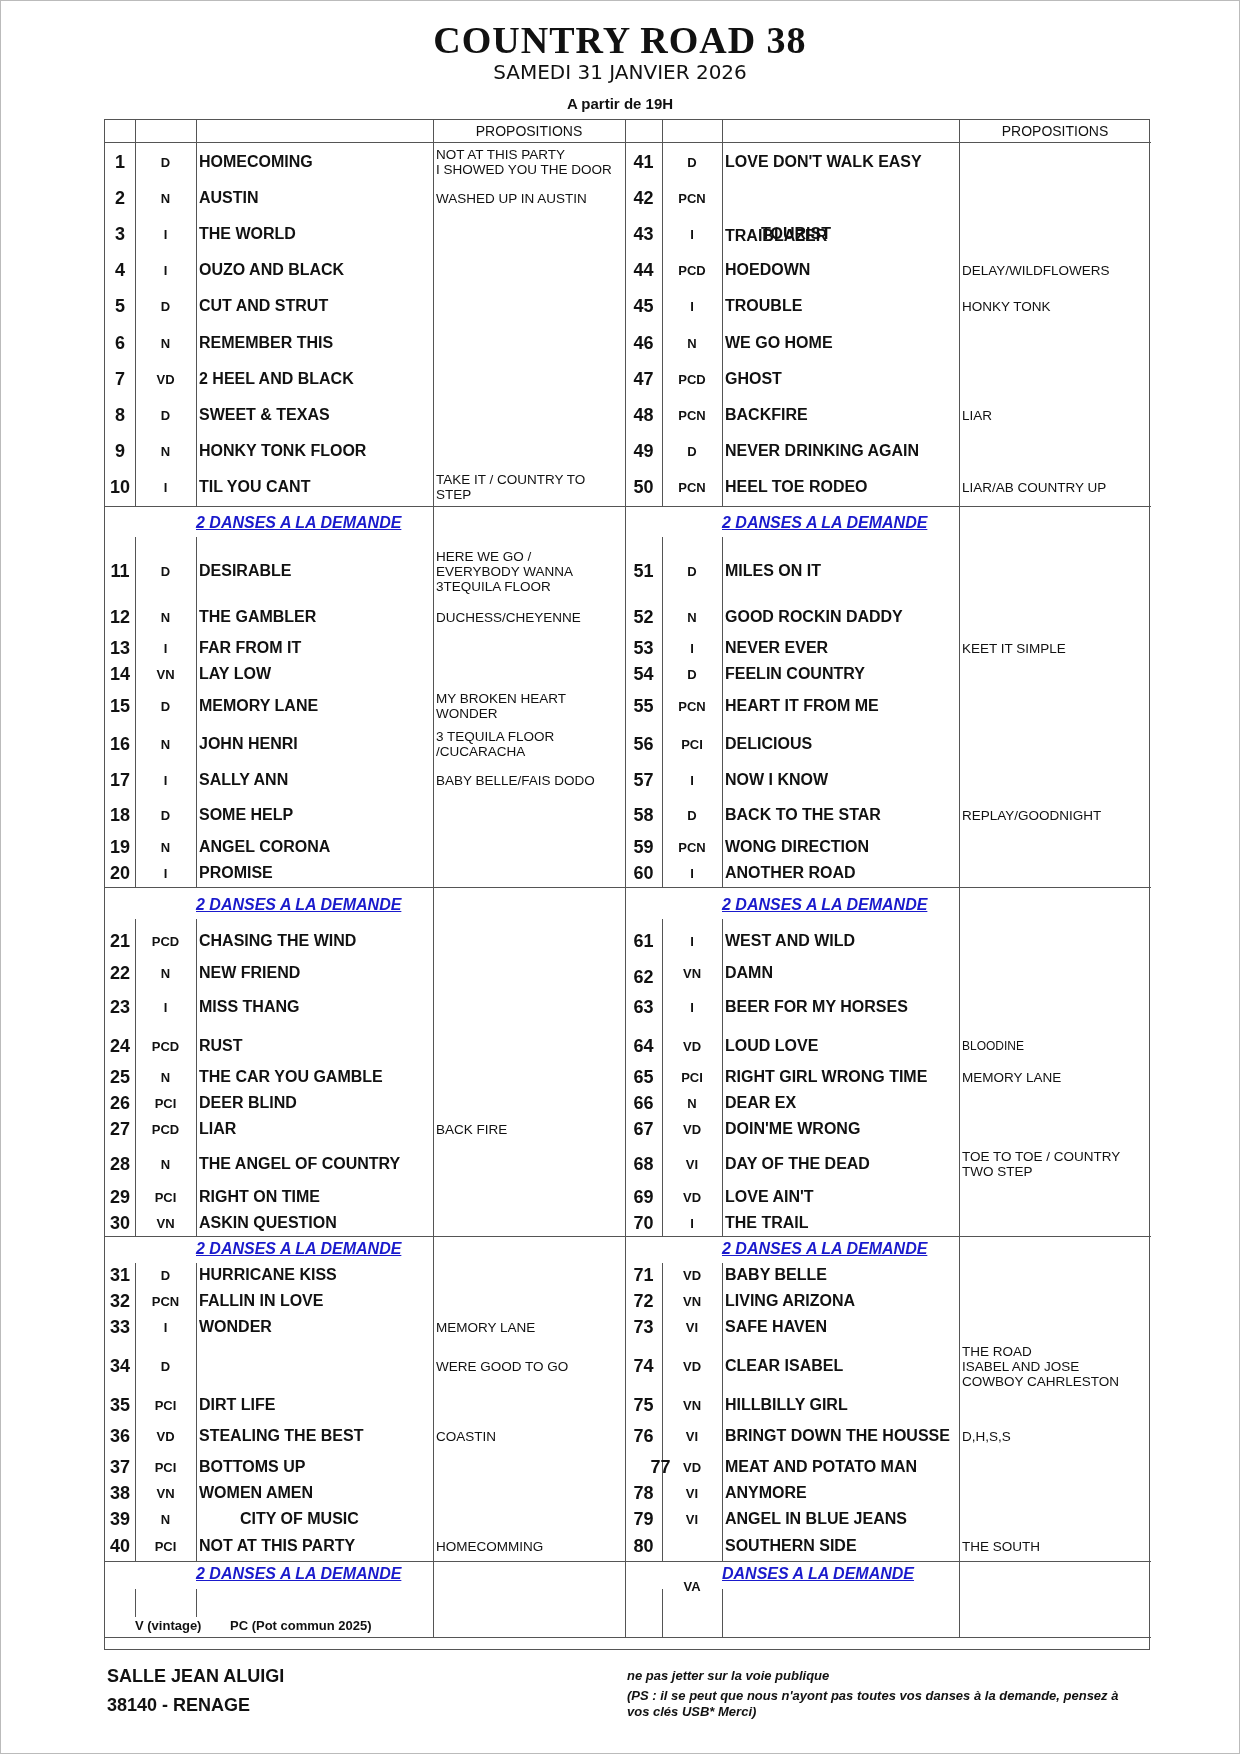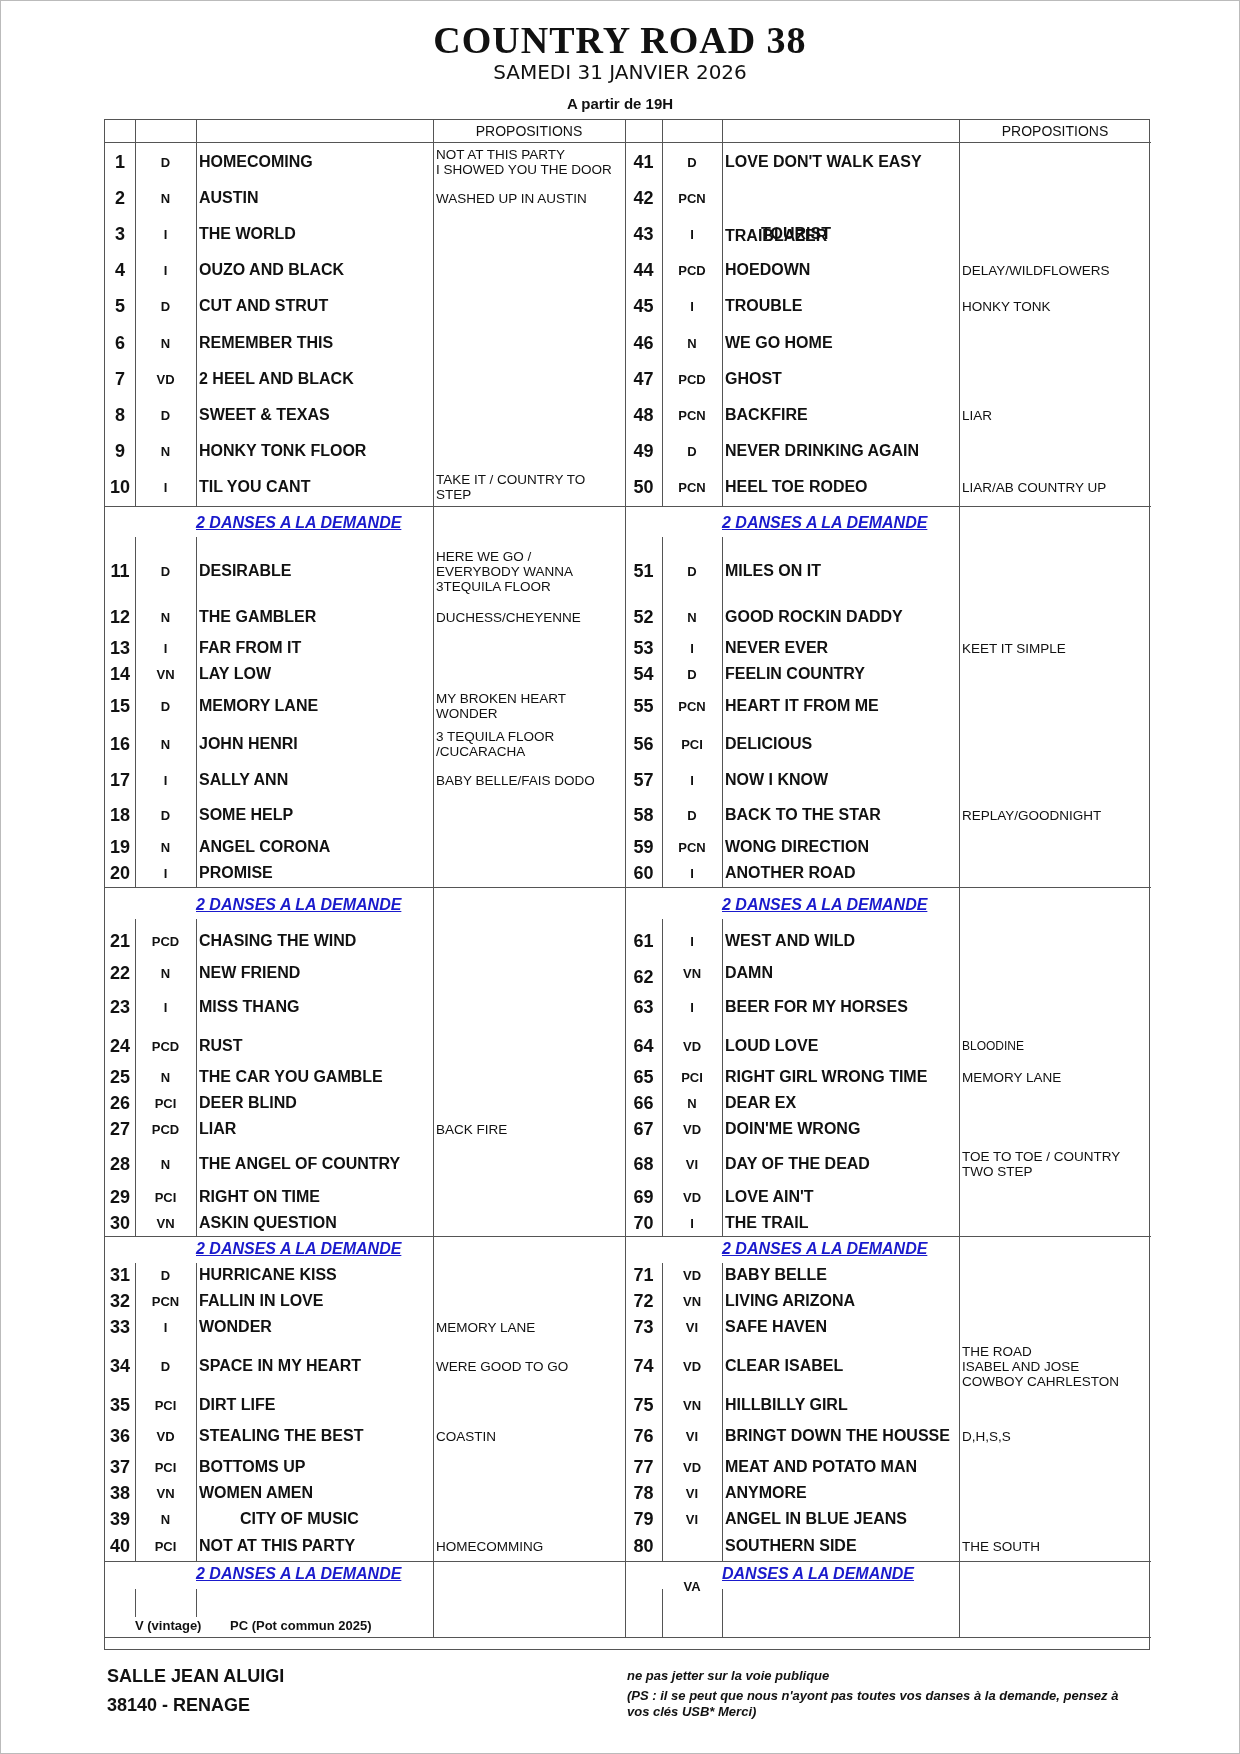--- a/index.html
+++ b/index.html
@@ -200,21 +200,20 @@
     <div class="cell name" style="left: 91px; top: 1143px; width: 237px; height: 24px;">HURRICANE KISS</div>
     <div class="cell num" style="left: 0px; top: 1169px; width: 30px; height: 24px;">32</div>
     <div class="cell cat" style="left: 30px; top: 1169px; width: 61px; height: 24px;">PCN</div>
     <div class="cell name" style="left: 91px; top: 1169px; width: 237px; height: 24px;">FALLIN IN LOVE</div>
     <div class="cell num" style="left: 0px; top: 1195px; width: 30px; height: 24px;">33</div>
     <div class="cell cat" style="left: 30px; top: 1195px; width: 61px; height: 24px;">I</div>
     <div class="cell name" style="left: 91px; top: 1195px; width: 237px; height: 24px;">WONDER</div>
     <div class="cell prop" style="left: 328px; top: 1189px; width: 192px; height: 36px;">MEMORY LANE</div>
     <div class="cell num" style="left: 0px; top: 1226px; width: 30px; height: 40px;">34</div>
     <div class="cell cat" style="left: 30px; top: 1226px; width: 61px; height: 40px;">D</div>
-    <div class="cell name" style="left: 91px; top: 1226px; width: 237px; height: 40px;">SPACE IN MY HEART</div>
     <div class="cell prop" style="left: 328px; top: 1220px; width: 192px; height: 52px;">WERE GOOD TO GO</div>
     <div class="cell num" style="left: 0px; top: 1270px; width: 30px; height: 30px;">35</div>
     <div class="cell cat" style="left: 30px; top: 1270px; width: 61px; height: 30px;">PCI</div>
     <div class="cell name" style="left: 91px; top: 1270px; width: 237px; height: 30px;">DIRT LIFE</div>
     <div class="cell num" style="left: 0px; top: 1302px; width: 30px; height: 28px;">36</div>
     <div class="cell cat" style="left: 30px; top: 1302px; width: 61px; height: 28px;">VD</div>
     <div class="cell name" style="left: 91px; top: 1302px; width: 237px; height: 28px;">STEALING THE BEST</div>
     <div class="cell prop" style="left: 328px; top: 1296px; width: 192px; height: 40px;">COASTIN</div>
     <div class="cell num" style="left: 0px; top: 1335px; width: 30px; height: 24px;">37</div>
     <div class="cell cat" style="left: 30px; top: 1335px; width: 61px; height: 24px;">PCI</div>
@@ -348,21 +347,21 @@
     <div class="cell prop" style="left: 854px; top: 1220px; width: 192px; height: 52px;">THE ROAD
 ISABEL AND JOSE
 COWBOY CAHRLESTON</div>
     <div class="cell num" style="left: 520px; top: 1270px; width: 37px; height: 30px;">75</div>
     <div class="cell cat" style="left: 557px; top: 1270px; width: 60px; height: 30px;">VN</div>
     <div class="cell name" style="left: 617px; top: 1270px; width: 237px; height: 30px;">HILLBILLY GIRL</div>
     <div class="cell num" style="left: 520px; top: 1302px; width: 37px; height: 28px;">76</div>
     <div class="cell cat" style="left: 557px; top: 1302px; width: 60px; height: 28px;">VI</div>
     <div class="cell name" style="left: 617px; top: 1302px; width: 237px; height: 28px;">BRINGT DOWN THE HOUSSE</div>
     <div class="cell prop" style="left: 854px; top: 1296px; width: 192px; height: 40px;">D,H,S,S</div>
-    <div class="cell num" style="left: 520px; top: 1335px; width: 37px; height: 24px;">77</div>
+    <div class="cell num" style="left: 520px; top: 1335px; width: 37px; height: 24px; padding-left: 17px;">77</div>
     <div class="cell cat" style="left: 557px; top: 1335px; width: 60px; height: 24px;">VD</div>
     <div class="cell name" style="left: 617px; top: 1335px; width: 237px; height: 24px;">MEAT AND POTATO MAN</div>
     <div class="cell num" style="left: 520px; top: 1361px; width: 37px; height: 24px;">78</div>
     <div class="cell cat" style="left: 557px; top: 1361px; width: 60px; height: 24px;">VI</div>
     <div class="cell name" style="left: 617px; top: 1361px; width: 237px; height: 24px;">ANYMORE</div>
     <div class="cell num" style="left: 520px; top: 1387px; width: 37px; height: 24px;">79</div>
     <div class="cell cat" style="left: 557px; top: 1387px; width: 60px; height: 24px;">VI</div>
     <div class="cell name" style="left: 617px; top: 1387px; width: 237px; height: 24px;">ANGEL IN BLUE JEANS</div>
     <div class="cell num" style="left: 520px; top: 1414px; width: 37px; height: 24px;">80</div>
     <div class="cell cat" style="left: 557px; top: 1414px; width: 60px; height: 24px; margin-top: 40px;">VA</div>

